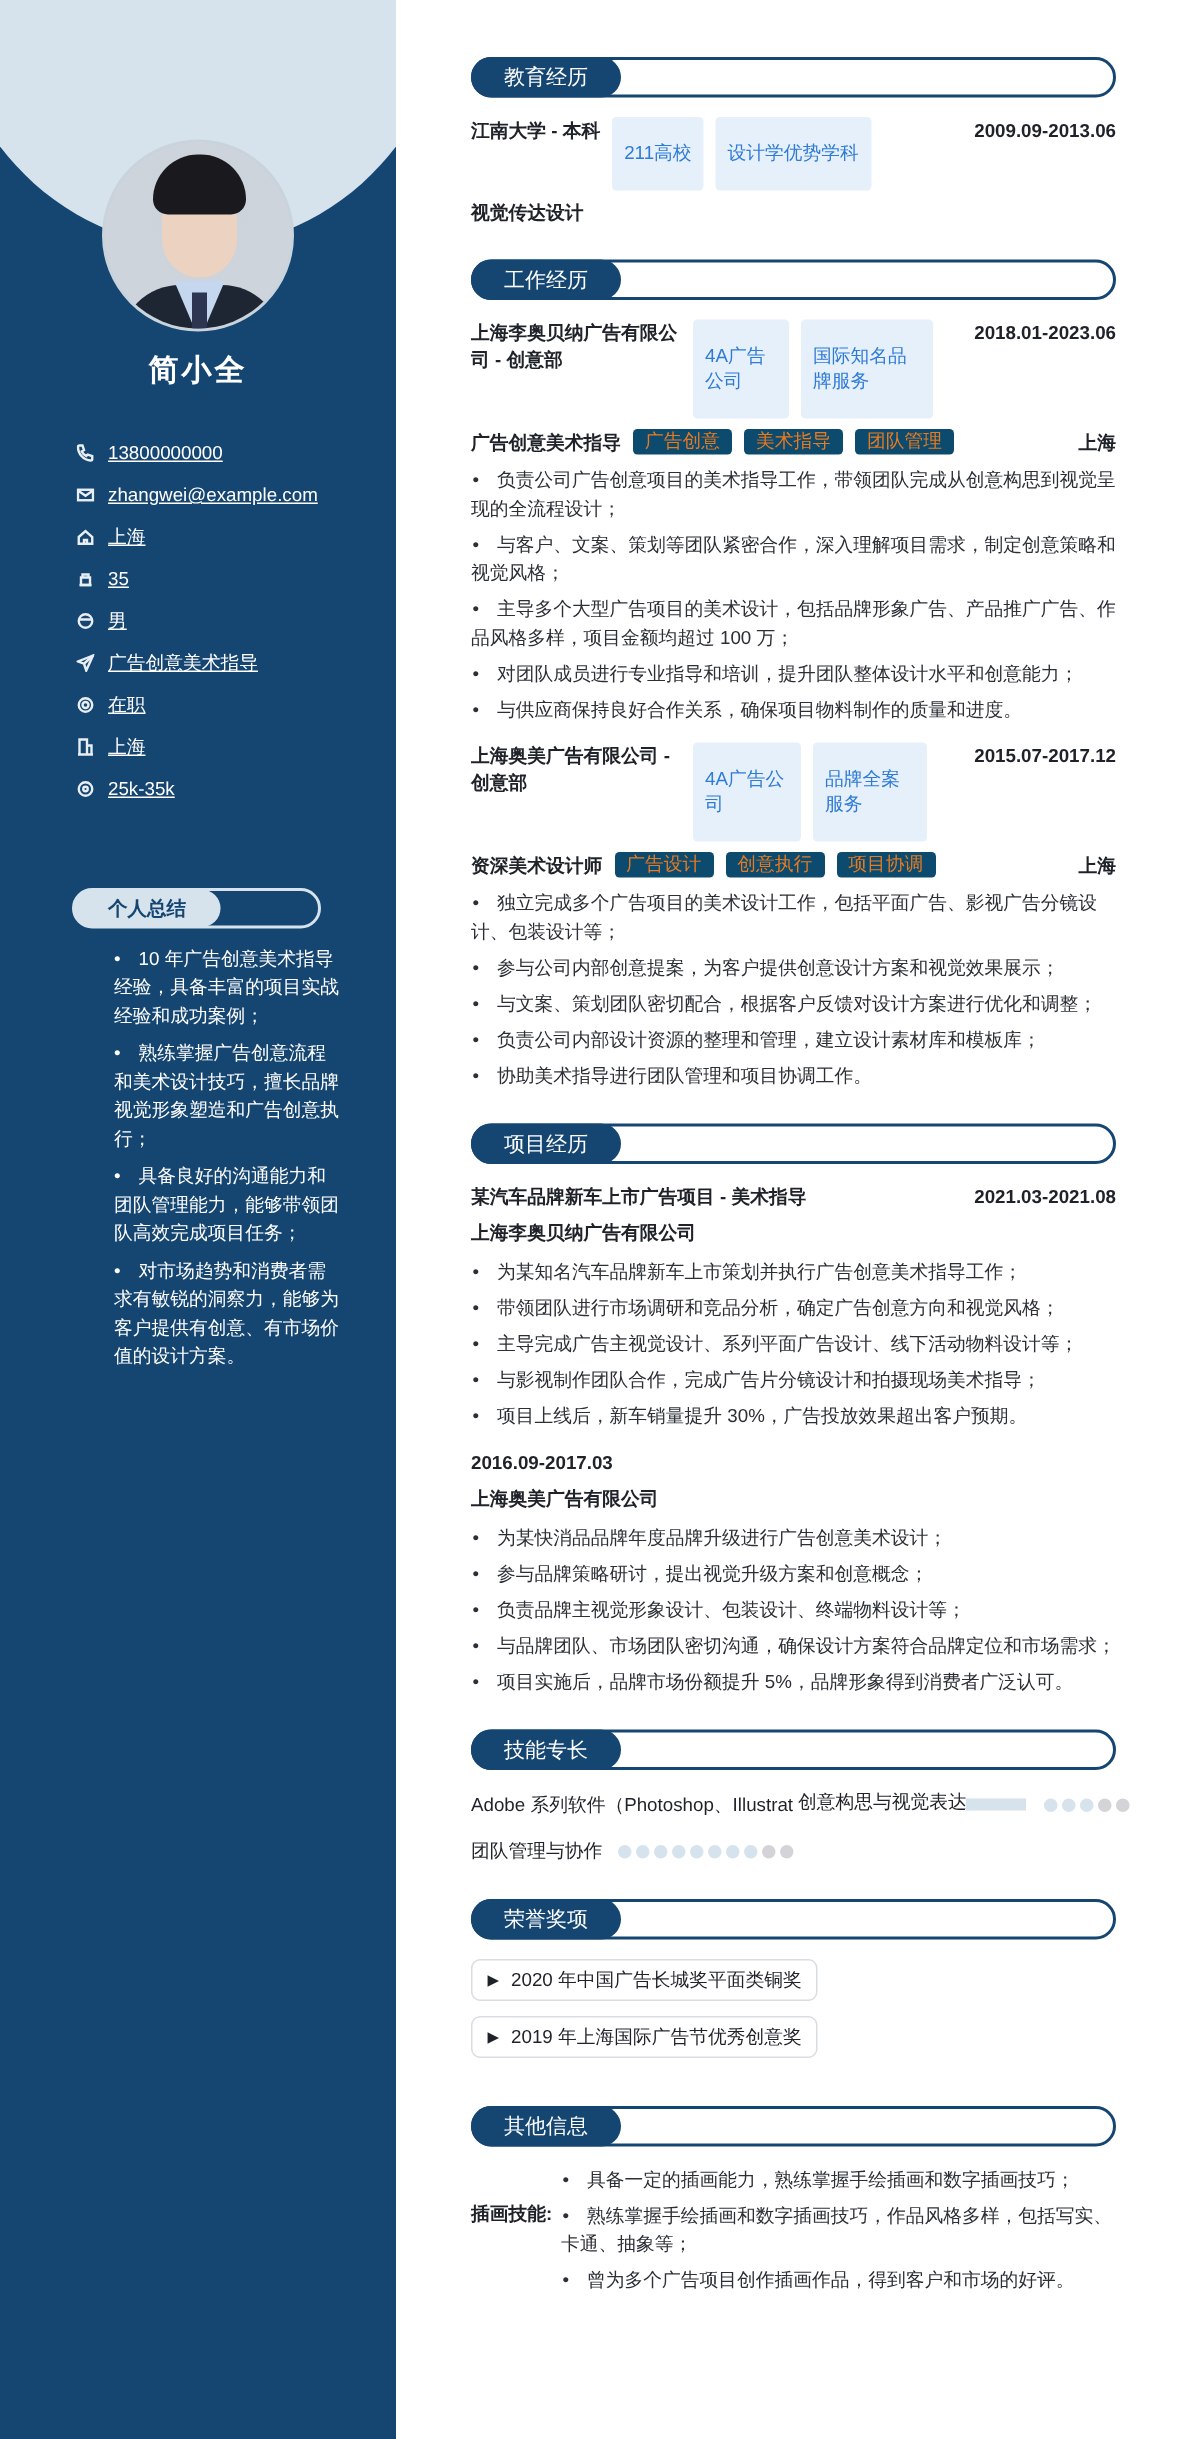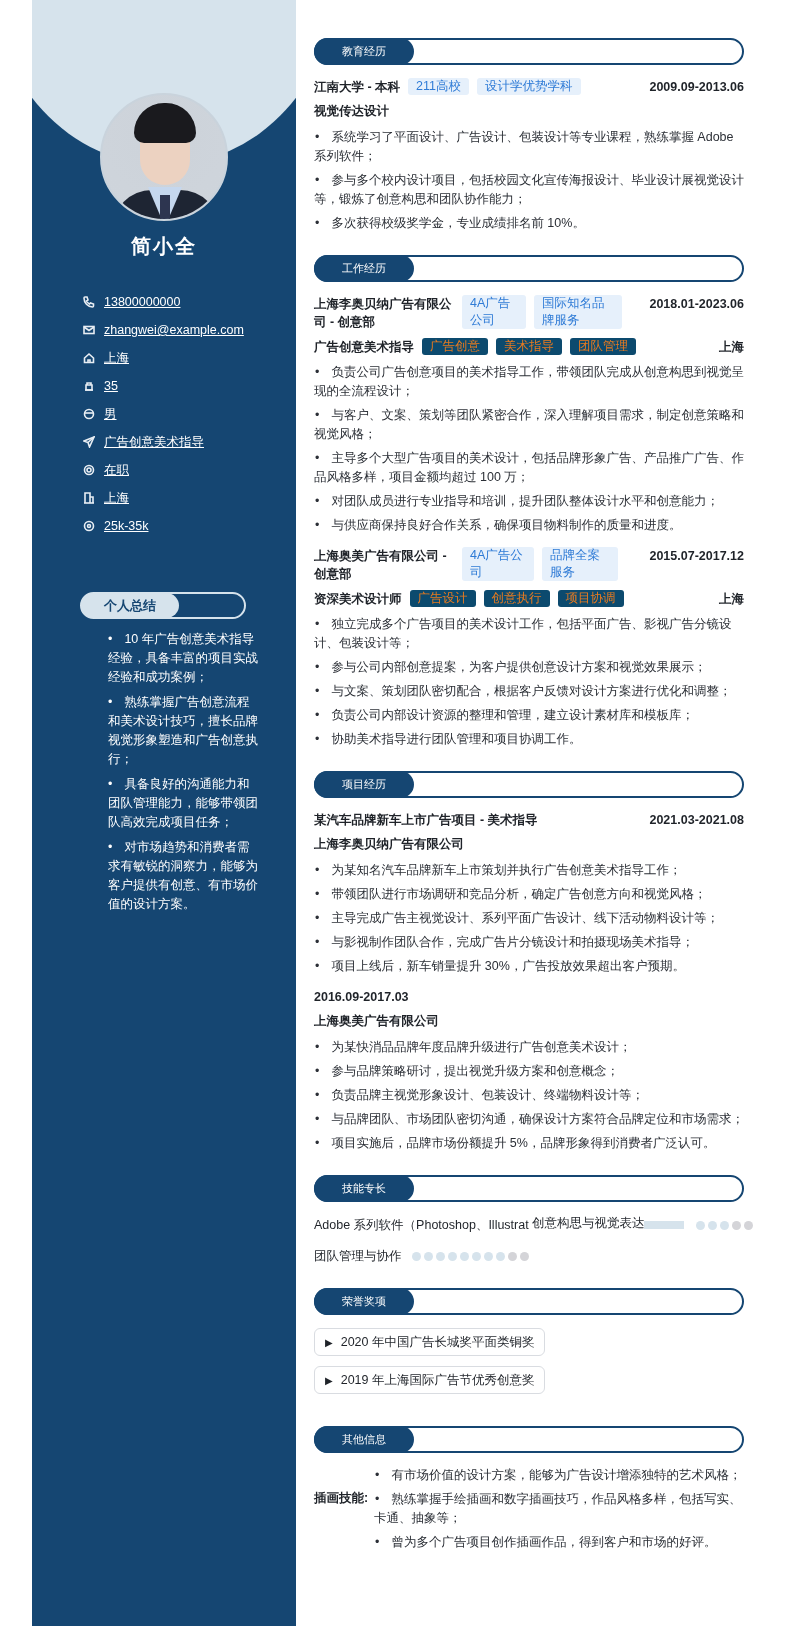--- a/index.html
+++ b/index.html
@@ -1,41 +1,41 @@
 <!DOCTYPE html>
 <html><head>
 <meta charset="utf-8">
 <style>
   * { box-sizing: border-box; margin: 0; padding: 0; }
   body { width: 794px; height: 1626px; background: #ffffff; font-family: "Liberation Sans", "DejaVu Sans", sans-serif; color: #1f2329; position: relative; overflow: hidden; }
-  .sidebar { position: absolute; left: 0; top: 0; width: 264px; height: 1626px; background: #154672; overflow: hidden; margin-left: 32px; }
+  .sidebar { position: absolute; left: 0; top: 0; width: 264px; height: 1626px; background: #154672; overflow: hidden; }
   .sidebar-top { position: absolute; left: -40px; top: -210px; width: 344px; height: 375px; background: #d6e3ec; border-radius: 50%; }
   .avatar { position: absolute; left: 68px; top: 93px; width: 128px; height: 128px; border-radius: 50%; background: radial-gradient(circle at 50% 35%, #e4d0c2 0%, #d8c0b0 22%, #cdd3da 23%, #cfd5dc 100%); overflow: hidden; border: 2px solid #c9d3dc; }
   .avatar .hair { position: absolute; left: 32px; top: 8px; width: 62px; height: 40px; background: #1a1a1e; border-radius: 30px 30px 10px 10px; }
   .avatar .face { position: absolute; left: 38px; top: 28px; width: 50px; height: 62px; background: #ecd2c1; border-radius: 22px 22px 26px 26px; }
   .avatar .suit { position: absolute; left: 10px; top: 95px; width: 108px; height: 50px; background: #1e2533; border-radius: 40px 40px 0 0; }
   .avatar .shirt { position: absolute; left: 46px; top: 92px; width: 34px; height: 40px; background: #c5d7ee; clip-path: polygon(0 0, 100% 0, 50% 100%); }
   .avatar .tie { position: absolute; left: 58px; top: 100px; width: 10px; height: 30px; background: #2d3550; }
   .name { position: absolute; left: 0; width: 264px; top: 233px; text-align: center; color: #ffffff; font-size: 20px; font-weight: bold; letter-spacing: 2px; }
   .info-list { position: absolute; left: 50px; top: 288px; }
   .info-item { display: flex; align-items: center; height: 28px; color: #ffffff; font-size: 12.5px; text-decoration: underline; }
   .info-item .ic { width: 14px; height: 14px; margin-right: 8px; display: inline-flex; align-items: center; justify-content: center; }
   .info-item .ic svg { width: 12px; height: 12px; stroke: #e8eef4; fill: none; stroke-width: 1.6; }
   .side-heading { position: absolute; left: 48px; top: 592px; width: 166px; height: 27px; border: 2px solid #d6e3ec; border-radius: 14px; }
   .side-heading .pill { position: absolute; left: -1px; top: -1px; width: 98px; height: 25px; background: #d6e3ec; border-radius: 13px; color: #154672; font-size: 13px; display: flex; align-items: center; justify-content: center; font-weight: bold; }
   .summary { position: absolute; left: 76px; top: 630px; width: 150px; color: #ffffff; font-size: 12.5px; line-height: 19px; }
   .summary li { list-style: none; margin-bottom: 6px; }
   .summary li::before { content: "•"; margin-right: 12px; }
 
   .main { position: absolute; left: 314px; top: 38px; width: 430px; }
   .sec-head { position: relative; height: 27px; border: 2px solid #154672; border-radius: 14px; margin-bottom: 13px; }
-  .sec-head .pill { position: absolute; left: -2px; top: -2px; width: 100px; height: 27px; background: #154672; border-radius: 14px; color: #ffffff; font-size: 11px; display: flex; align-items: center; justify-content: center; }
+  .sec-head .pill { position: absolute; left: -2px; top: -2px; width: 100px; height: 27px; background: #154672; border-radius: 14px; color: #ffffff; font-size: 14px; display: flex; align-items: center; justify-content: center; }
   .row { display: flex; justify-content: space-between; align-items: flex-start; font-size: 12.5px; font-weight: bold; line-height: 18px; margin-bottom: 7px; }
   .row .left { display: flex; align-items: flex-start; }
-  .tag-b { background: #e6f0fb; color: #2f7bd6; font-weight: normal; padding: 0 8px; margin-left: 8px; border-radius: 3px; font-size: 12.5px; line-height: 17px; }
+  .tag-b { background: #e6f0fb; color: #2f7bd6; font-weight: normal; padding: 16px 8px; margin-left: 8px; border-radius: 3px; font-size: 12.5px; line-height: 17px; }
   .tag-o { background: #0c4a6e; color: #e87a1f; font-weight: normal; padding: 0 8px; margin-left: 8px; border-radius: 3px; font-size: 12.5px; line-height: 17px; }
   .sub { font-size: 12.5px; font-weight: bold; margin-bottom: 8px; }
   .bullets { font-size: 12.5px; line-height: 19px; color: #2b2f36; }
   .bullets li { list-style: none; margin-bottom: 5px; }
   .bullets li::before { content: "•"; margin-right: 12px; margin-left: 1px; }
   .block { margin-bottom: 12px; }
   .sec { margin-bottom: 22px; }
   .skill-row { display: flex; align-items: center; font-size: 12.5px; height: 20px; margin-bottom: 11px; position: relative; }
   .dots { display: inline-flex; gap: 3px; margin-left: 10px; }
   .dot { width: 9px; height: 9px; border-radius: 50%; background: #d6e3ec; }
@@ -165,25 +165,20 @@
       </div>
     <div class="row">
       <div class="left">
         <span>江南大学 - 本科</span>
         <span class="tag-b">211高校</span>
         <span class="tag-b">设计学优势学科</span>
       </div>
       <span>2009.09-2013.06</span>
     </div>
     <div class="sub">视觉传达设计</div>
-    <ul class="bullets">
-      <li>系统学习了平面设计、广告设计、包装设计等专业课程，熟练掌握 Adobe 系列软件；</li>
-      <li>参与多个校内设计项目，包括校园文化宣传海报设计、毕业设计展视觉设计等，锻炼了创意构思和团队协作能力；</li>
-      <li>多次获得校级奖学金，专业成绩排名前 10%。</li>
-    </ul>
   </div>
 
   <div class="sec">
     <div class="sec-head">
         <div class="pill">工作经历</div>
       </div>
 
     <div class="block">
       <div class="row">
         <div class="left">
@@ -319,19 +314,19 @@
         </div></div>
   </div>
 
   <div class="sec">
     <div class="sec-head">
         <div class="pill">其他信息</div>
       </div>
     <div class="other">
       <span class="label">插画技能:</span>
       <ul class="bullets">
-        <li>有市场价值的设计方案，能够为广告设计增添独特的艺术风格；</li>
+        <li>具备一定的插画能力，熟练掌握手绘插画和数字插画技巧；</li>
         <li>熟练掌握手绘插画和数字插画技巧，作品风格多样，包括写实、卡通、抽象等；</li>
         <li>曾为多个广告项目创作插画作品，得到客户和市场的好评。</li>
       </ul>
     </div>
   </div>
 </div>
 
 </body></html>

